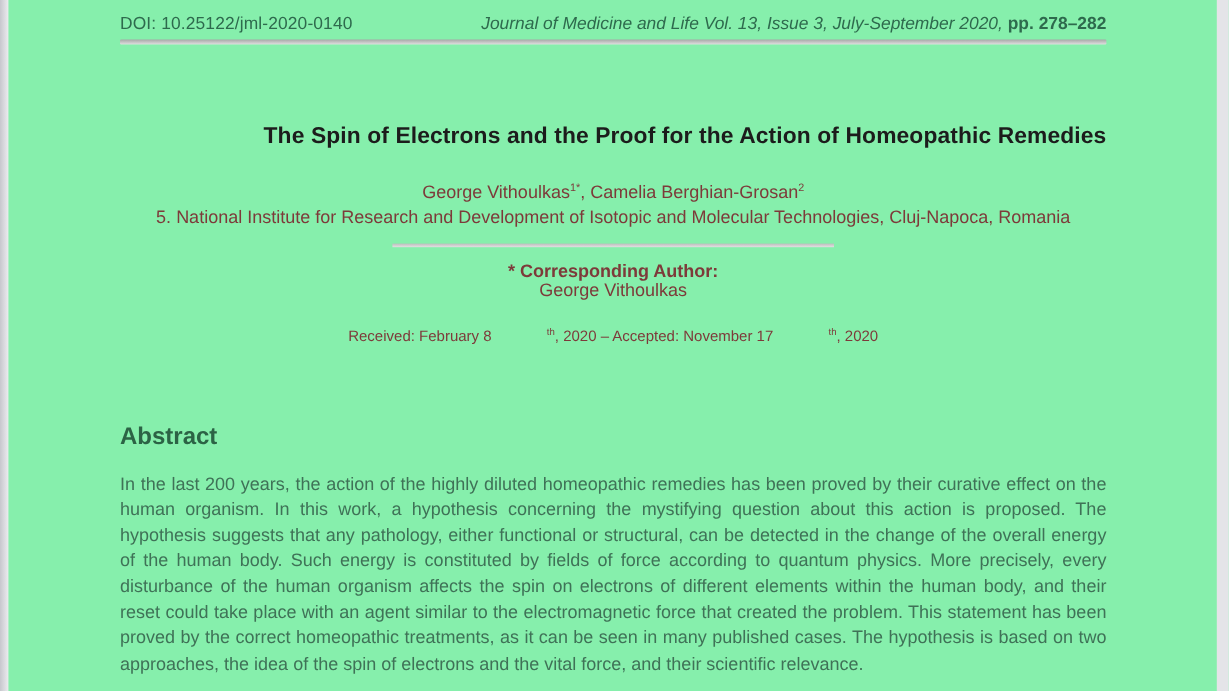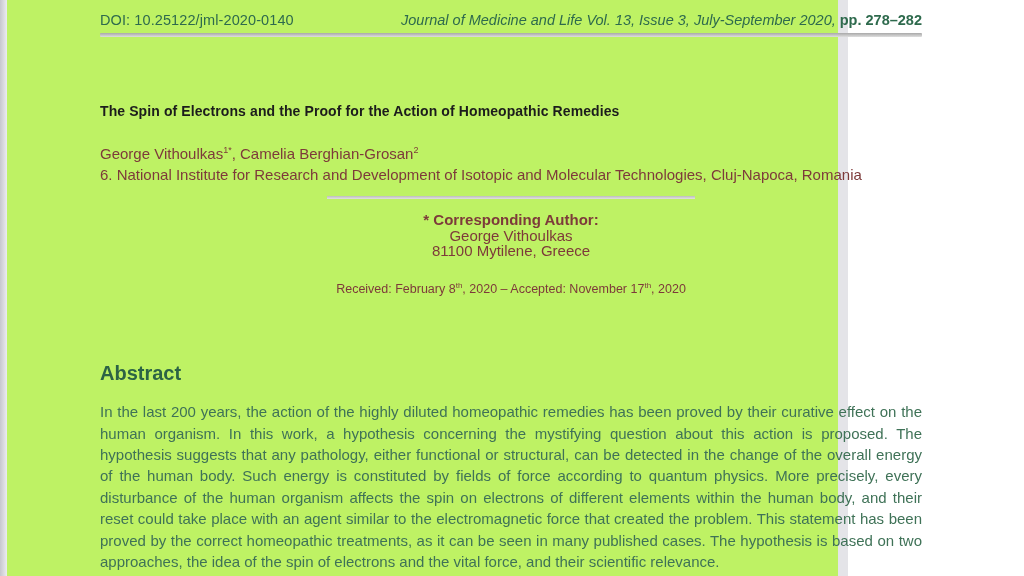--- a/index.html
+++ b/index.html
@@ -3,21 +3,21 @@
 <meta charset="utf-8">
 <style>
   * { box-sizing: border-box; }
   html, body {
     margin: 0; padding: 0;
     width: 1024px; height: 576px;
     background: #ffffff;
     font-family: "Liberation Sans", sans-serif;
     overflow: hidden;
   }
-  .viewport { position: relative; width: 848px; height: 576px; background: #bef264; }
+  .viewport { position: relative; width: 1024px; height: 576px; background: #86efac; }
 
   .page-edge-left {
     position: absolute; left: 0; top: 0; width: 7px; height: 576px;
     background: linear-gradient(to right, #c7c7cd, #ececef);
   }
   .page-edge-right {
     position: absolute; right: 0; top: 0; width: 10px; height: 576px;
     background: #e4e4e8;
   }
 
@@ -37,28 +37,28 @@
   .header-pages { font-style: normal; font-weight: bold; }
   .header-rule {
     height: 4px; margin-top: 5px;
     background: linear-gradient(#a8a8a8, #dedede);
     border-radius: 1px;
   }
 
   
   .article-title {
     margin-top: 66px;
-    text-align: left;
-    font-size: 14px; font-weight: bold;
+    text-align: right;
+    font-size: 19px; font-weight: bold;
     color: #1c1c1c;
     letter-spacing: 0.1px;
   }
   .authors-block {
     margin-top: 21px;
-    text-align: left;
+    text-align: center;
     color: #7d3a3a;
     font-size: 15px; line-height: 21px;
   }
   .authors-block sup { font-size: 9px; }
 
   .center-divider {
     width: 368px; height: 3px;
     margin: 11px auto 0 auto;
     background: linear-gradient(#bdbdbd, #e2e2e2);
   }
@@ -70,21 +70,21 @@
     font-size: 15px; line-height: 15.5px;
   }
   .corresponding-label { font-weight: bold; }
 
   .received-line {
     margin-top: 22px;
     text-align: center;
     color: #7d3a3a;
     font-size: 12.5px;
   }
-  .received-line sup { font-size: 8px; }
+  .received-line sup { font-size: 8px; padding-left: 46px; }
 
   
   .abstract-heading {
     margin-top: 66px;
     font-size: 20px; font-weight: bold;
     color: #2c6345;
   }
   .abstract-text {
     margin-top: 7px;
     font-size: 15px; line-height: 21.4px;
@@ -108,29 +108,28 @@
         <span class="header-journal">Journal of Medicine and Life Vol. 13, Issue 3, July-September 2020,</span>
         <span class="header-pages">pp. 278–282</span>
       </span>
     </div>
     <div class="header-rule"></div>
 
     <h1 class="article-title">The Spin of Electrons and the Proof for the Action of Homeopathic Remedies</h1>
 
     <div class="authors-block">
       <div><span>George Vithoulkas</span><sup>1*</sup><span>, Camelia Berghian-Grosan</span><sup>2</sup></div>
-      <div>6. National Institute for Research and Development of Isotopic and Molecular Technologies, Cluj-Napoca, Romania</div>
+      <div>5. National Institute for Research and Development of Isotopic and Molecular Technologies, Cluj-Napoca, Romania</div>
     </div>
 
     <div class="center-divider"></div>
 
     <div class="corresponding-block">
       <div class="corresponding-label">* Corresponding Author:</div>
       <div>George Vithoulkas</div>
-      <div>81100 Mytilene, Greece</div>
     </div>
 
     <div class="received-line"><span>Received: February 8</span><sup>th</sup><span>, 2020 – Accepted: November 17</span><sup>th</sup><span>, 2020</span></div>
 
     <h2 class="abstract-heading">Abstract</h2>
     <p class="abstract-text">In the last 200 years, the action of the highly diluted homeopathic remedies has been proved by their curative effect on the human organism. In this work, a hypothesis concerning the mystifying question about this action is proposed. The hypothesis suggests that any pathology, either functional or structural, can be detected in the change of the overall energy of the human body. Such energy is constituted by fields of force according to quantum physics. More precisely, every disturbance of the human organism affects the spin on electrons of different elements within the human body, and their reset could take place with an agent similar to the electromagnetic force that created the problem. This statement has been proved by the correct homeopathic treatments, as it can be seen in many published cases. The hypothesis is based on two approaches, the idea of the spin of electrons and the vital force, and their scientific relevance.</p>
 
   </div>
 </div>
 

